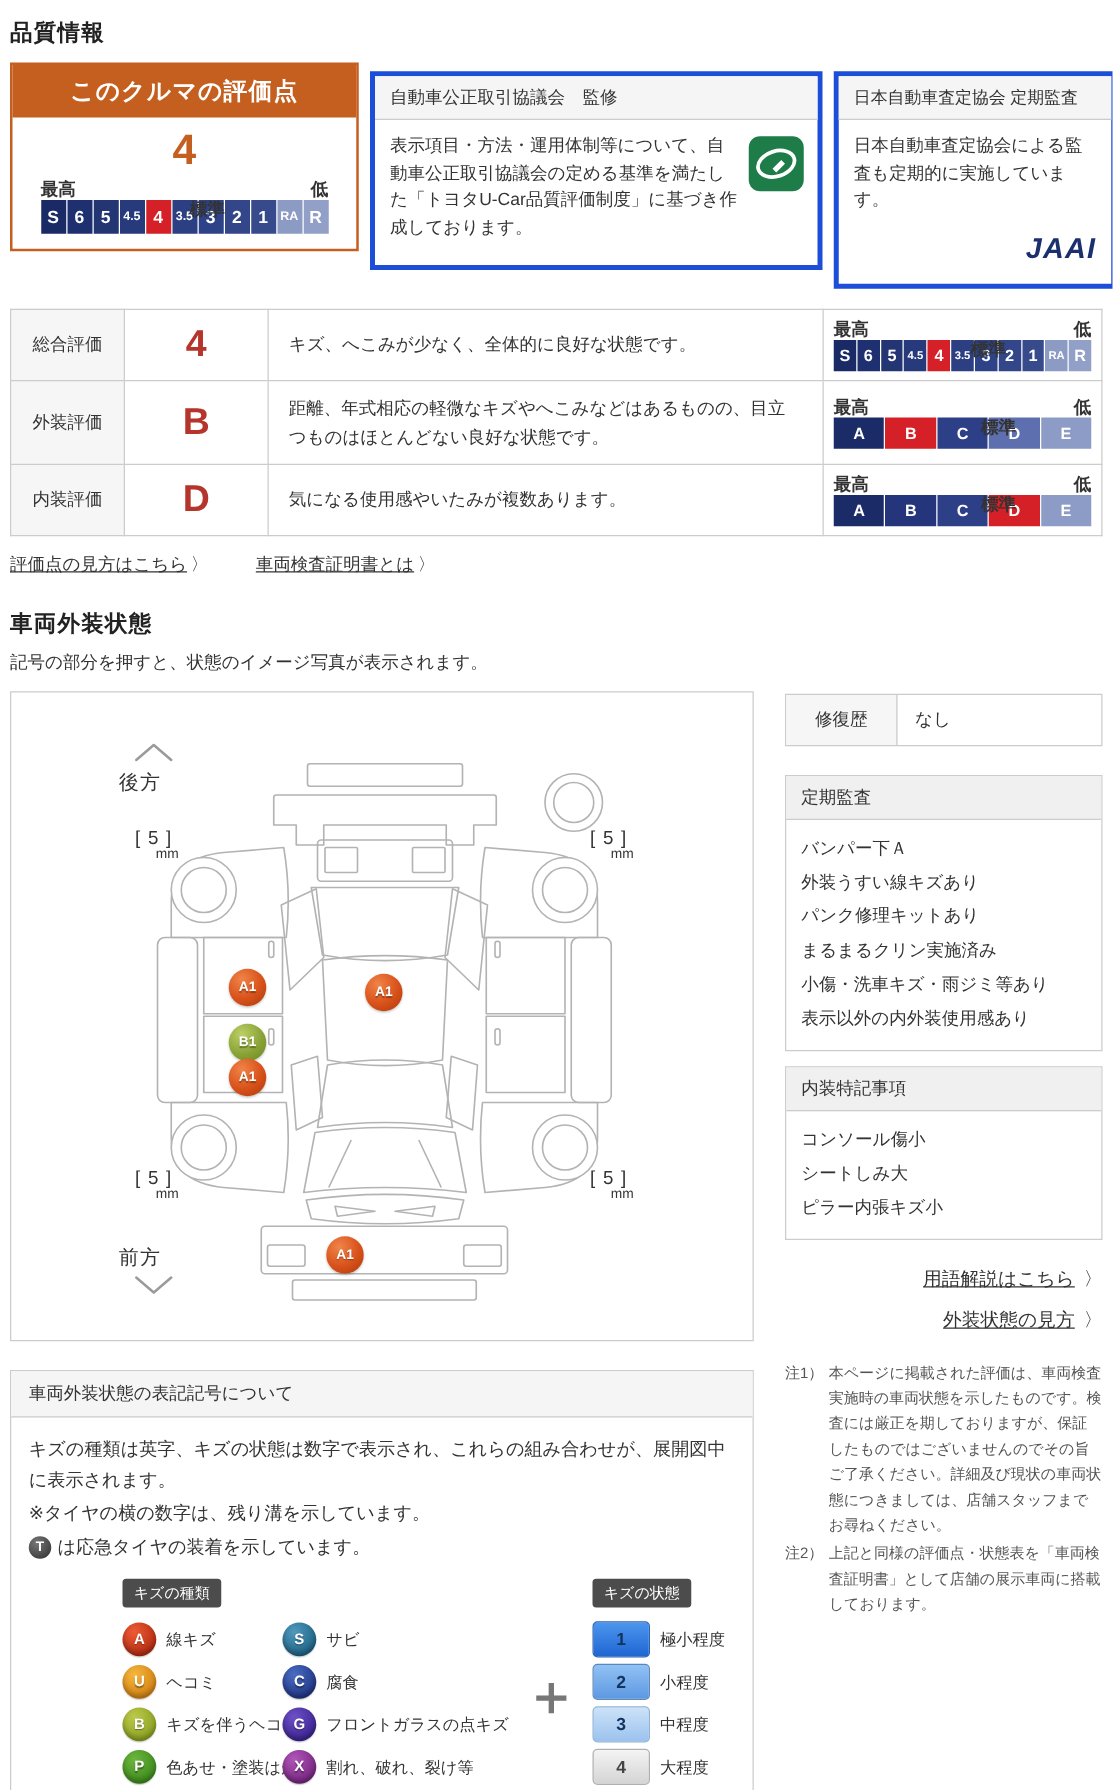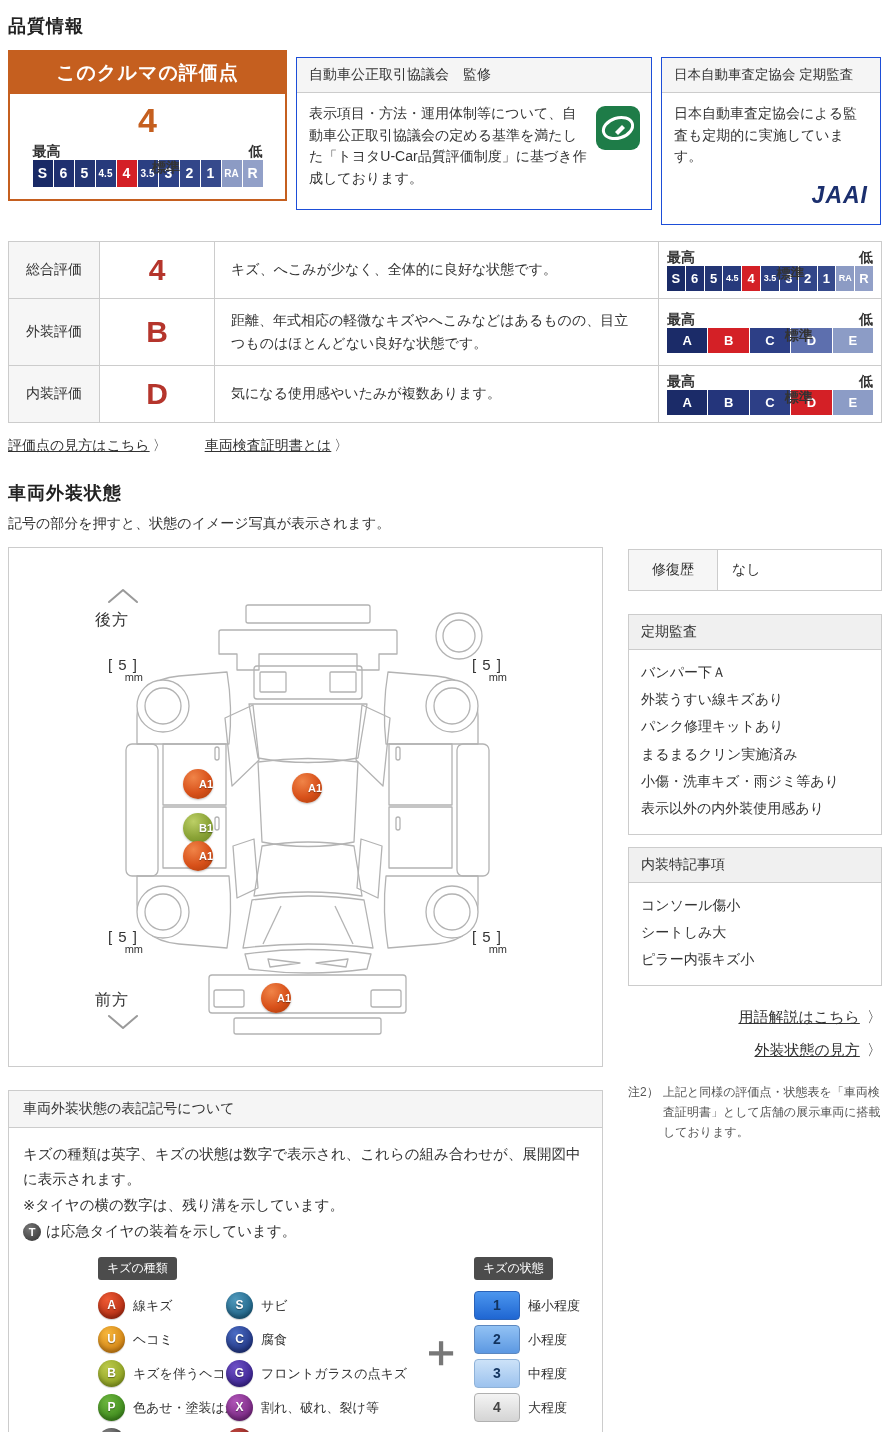--- a/index.html
+++ b/index.html
@@ -8,21 +8,21 @@
   h1.sec-title{font-size:18px;font-weight:bold;color:#222;margin:14px 0 12px 8px;letter-spacing:1px;}
   h2.sec-title{font-size:18px;font-weight:bold;color:#222;margin:26px 0 10px 8px;letter-spacing:1px;}
 
   
   .top-row{display:flex;margin:0 8px;gap:9px;align-items:flex-start;}
   .score-box{width:275px;border:2px solid #c55f1f;background:#fff;flex:none;}
   .score-box .hd{background:#c55f1f;color:#fff;font-size:19px;font-weight:bold;text-align:center;padding:8px 0;letter-spacing:1px;}
   .score-big{font-size:34px;font-weight:bold;color:#c55f1f;text-align:center;margin-top:6px;line-height:1.2;}
   .score-scale{width:230px;margin:2px auto 12px auto;}
 
-  .info-box{border:1px solid #1d4ed8;background:#fff;margin-top:7px;}
+  .info-box{border:4px solid #1d4ed8;background:#fff;margin-top:7px;}
   .info-box .hd{background:#f5f5f5;border-bottom:1px solid #ccc;font-size:14px;padding:8px 12px;color:#333;}
   .info-box .bd{padding:10px 12px;font-size:14px;line-height:1.55;color:#333;position:relative;}
   .box-supervision{width:354px;flex:none;}
   .box-supervision .bd{padding-right:64px;min-height:96px;}
   .fairtrade-logo{position:absolute;top:12px;right:10px;}
   .box-audit{width:218px;flex:none;}
   .box-audit .bd{min-height:96px;}
   .jaai{display:block;text-align:right;font-weight:bold;font-style:italic;font-size:23px;color:#1b2f6e;letter-spacing:1px;margin-top:10px;}
 
   
@@ -59,21 +59,21 @@
   .col-right{width:254px;flex:none;margin-top:2px;}
 
   
   .diagram-box{width:593px;height:518px;border:1px solid #ccc;position:relative;background:#fff;}
   .diagram-box svg{position:absolute;left:0;top:0;}
   .dir-label{position:absolute;font-size:16px;color:#333;letter-spacing:1px;}
   .tire-depth{position:absolute;width:52px;text-align:center;color:#333;}
   .tire-depth .tv{display:block;font-size:15px;letter-spacing:1px;}
   .tire-depth .tu{display:block;font-size:11px;text-align:right;padding-right:6px;margin-top:-2px;}
   .marker{position:absolute;width:30px;height:30px;border-radius:50%;border:none;color:#fff;
-    font-family:"Liberation Sans","DejaVu Sans",sans-serif;font-size:11px;font-weight:bold;text-align:right;line-height:30px;
+    font-family:"Liberation Sans","DejaVu Sans",sans-serif;font-size:11px;font-weight:bold;text-align:center;line-height:30px;
     transform:translate(-50%,-50%);cursor:pointer;padding:0;text-shadow:0 1px 1px rgba(0,0,0,.35);box-shadow:0 1px 2px rgba(0,0,0,.25);}
   .marker.orange{background:radial-gradient(circle at 35% 28%,#f08448 0%,#d8511a 55%,#a83a0a 100%);}
   .marker.green{background:radial-gradient(circle at 35% 28%,#bccf66 0%,#8aa336 55%,#698520 100%);}
 
   
   .repair-table{display:flex;border:1px solid #ccc;width:252px;}
   .repair-table .rl{width:88px;background:#f6f6f6;border-right:1px solid #ccc;font-size:14px;text-align:center;padding:11px 0;}
   .repair-table .rv{flex:1;font-size:14px;padding:11px 0 11px 14px;}
   .side-box{border:1px solid #ccc;margin-top:23px;width:252px;}
   .side-box .hd{background:#f0f0f0;border-bottom:1px solid #ccc;font-size:14px;padding:8px 12px;}
@@ -454,19 +454,23 @@
           </div>
       </div>
 
       <div class="side-links">
         <a class="plain-link"><span class="lk">用語解説はこちら</span> <span class="chev">〉</span></a><br>
         <a class="plain-link"><span class="lk">外装状態の見方</span> <span class="chev">〉</span></a>
       </div>
 
       <div class="footnotes" id="footnote-list">
           <div class="footnote">
+            <span class="fl">注1）</span>
+            <span class="ft">本ページに掲載された評価は、車両検査実施時の車両状態を示したものです。検査には厳正を期しておりますが、保証したものではございませんのでその旨ご了承ください。詳細及び現状の車両状態につきましては、店舗スタッフまでお尋ねください。</span>
+          </div>
+          <div class="footnote">
             <span class="fl">注2）</span>
             <span class="ft">上記と同様の評価点・状態表を「車両検査証明書」として店舗の展示車両に搭載しております。</span>
           </div>
         </div>
     </div>
   </div>
 </div>
 
 </body></html>

